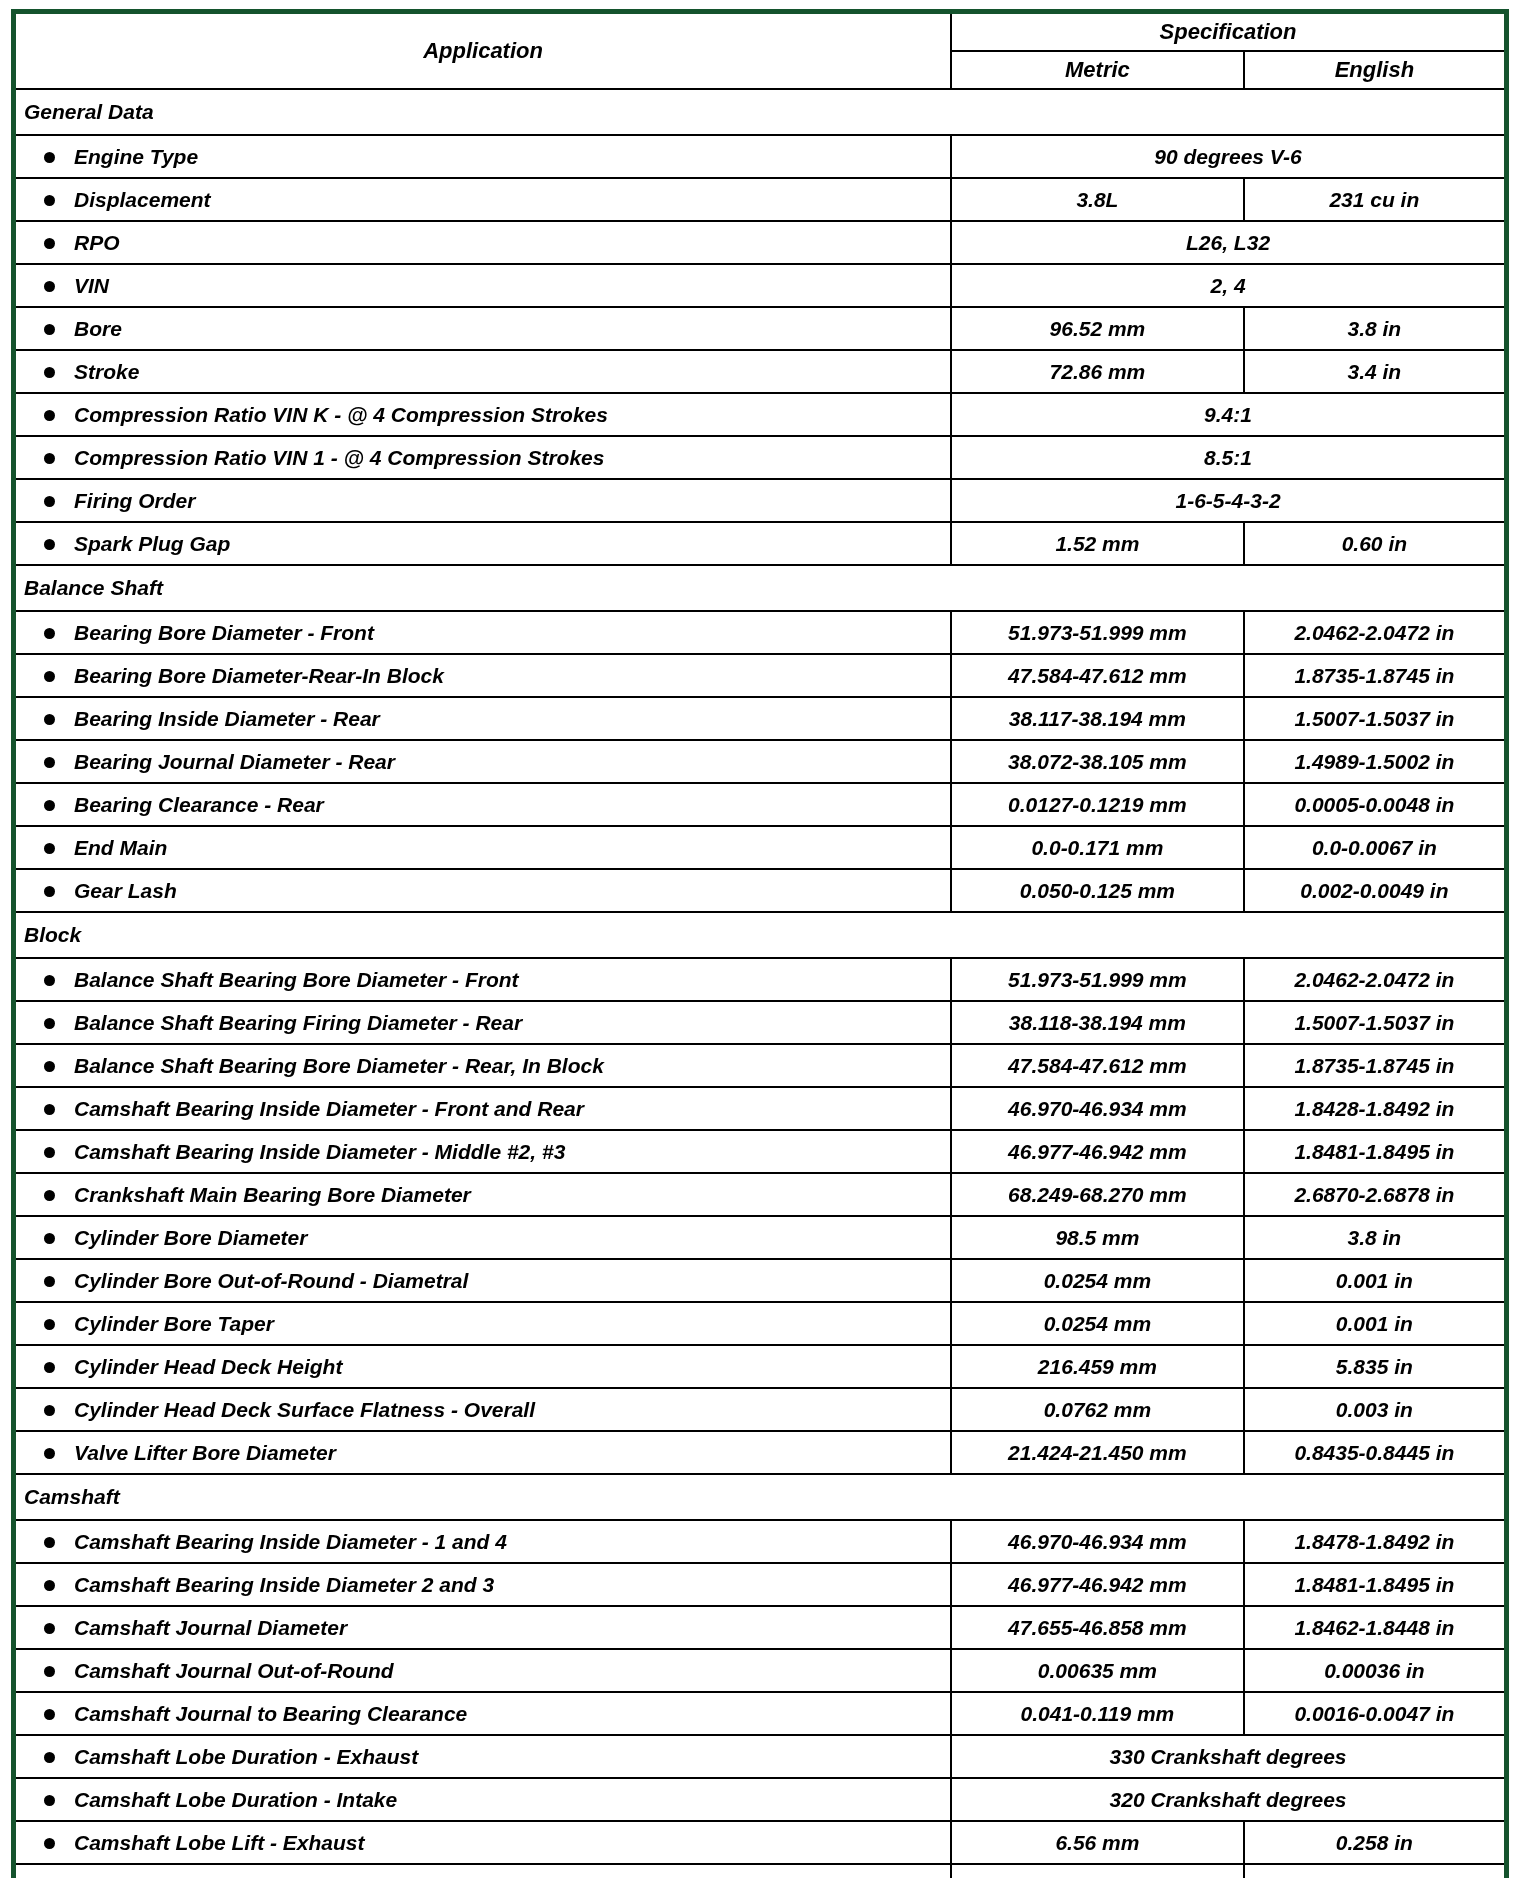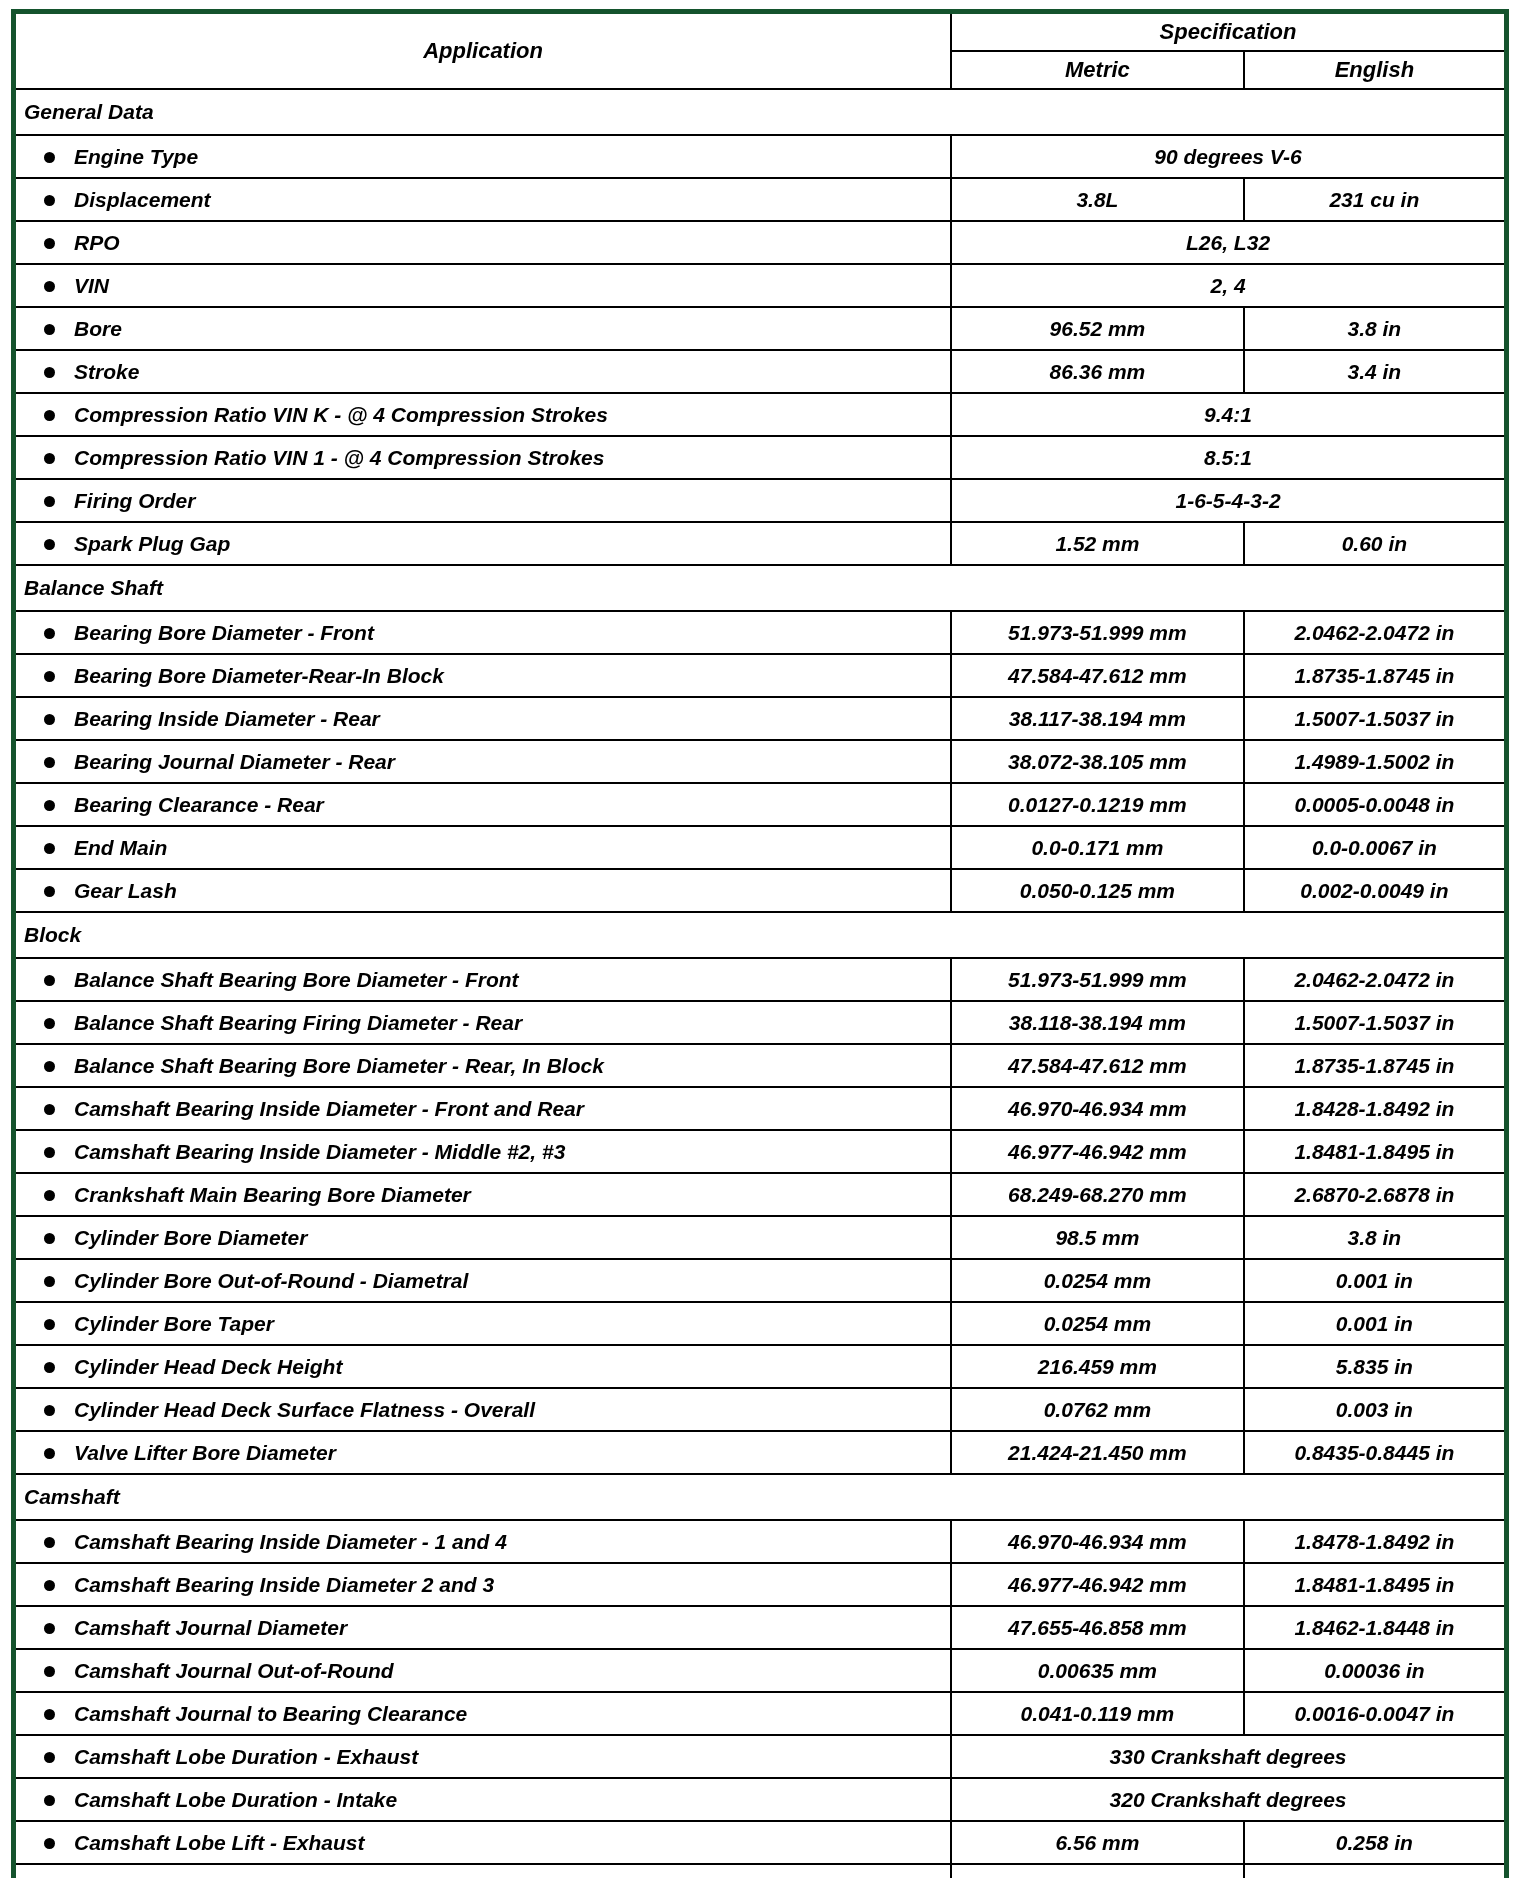--- a/index.html
+++ b/index.html
@@ -106,21 +106,21 @@
           <td class="app-cell"><span class="bullet"></span><span>VIN</span></td>
           <td colspan="2" class="val-cell">2, 4</td>
         </tr>
         <tr>
           <td class="app-cell"><span class="bullet"></span><span>Bore</span></td>
           <td class="val-cell">96.52 mm</td>
           <td class="val-cell">3.8 in</td>
         </tr>
         <tr>
           <td class="app-cell"><span class="bullet"></span><span>Stroke</span></td>
-          <td class="val-cell">86.36 mm</td>
+          <td class="val-cell">72.86 mm</td>
           <td class="val-cell">3.4 in</td>
         </tr>
         <tr>
           <td class="app-cell"><span class="bullet"></span><span>Compression Ratio VIN K - @ 4 Compression Strokes</span></td>
           <td colspan="2" class="val-cell">9.4:1</td>
         </tr>
         <tr>
           <td class="app-cell"><span class="bullet"></span><span>Compression Ratio VIN 1 - @ 4 Compression Strokes</span></td>
           <td colspan="2" class="val-cell">8.5:1</td>
         </tr>

